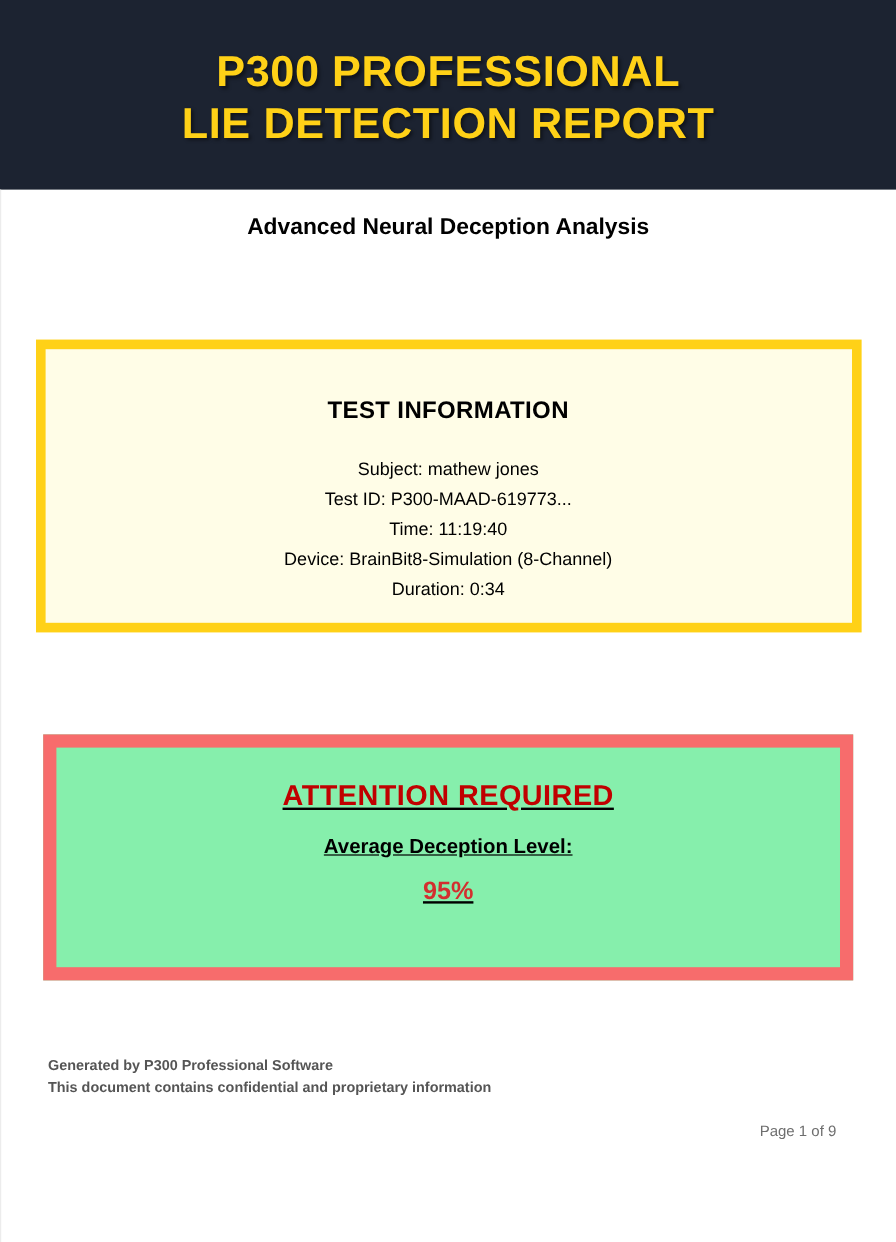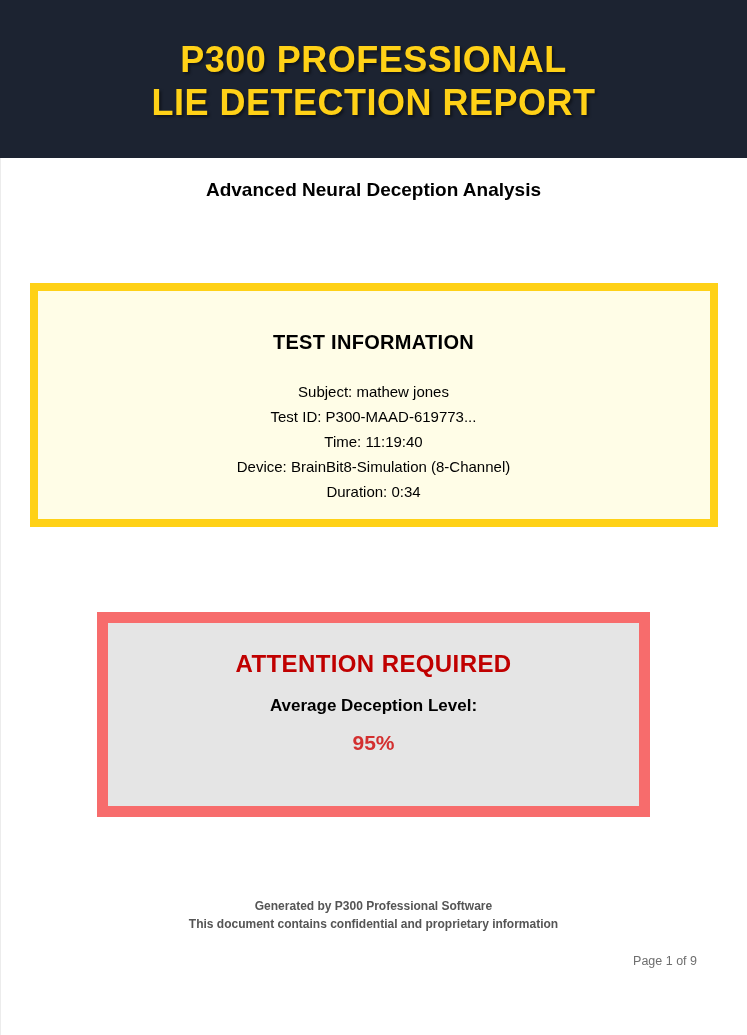--- a/index.html
+++ b/index.html
@@ -72,26 +72,27 @@
   .test-info-lines {
     margin-top: 26px;
   }
   .test-info-line {
     font-size: 15px;
     color: #000000;
     line-height: 25px;
   }
   .alert-card {
     box-sizing: border-box;
-    width: 553px;
+    width: 675px;
     margin: 85px auto 0 auto;
     border: 11px solid #f76c6c;
-    background: #e5e5e5;
+    background: #86efac;
     padding: 26px 20px 50px 20px;
     text-align: center;
+    text-decoration: underline;
   }
   .alert-title {
     font-size: 24px;
     font-weight: bold;
     color: #c00000;
     line-height: 30px;
     letter-spacing: 0.4px;
   }
   .alert-label {
     margin-top: 16px;
@@ -101,22 +102,22 @@
     line-height: 22px;
   }
   .alert-value {
     margin-top: 13px;
     font-size: 21px;
     font-weight: bold;
     color: #d32f2f;
     line-height: 26px;
   }
   .report-footer {
-    margin-top: 81px;
-    text-align: center;
+    margin-top: 63px;
+    padding-left: 40px;
   }
   .footer-line {
     font-size: 12px;
     font-weight: bold;
     color: #555555;
     line-height: 17.5px;
   }
   .page-indicator {
     margin-top: 21px;
     padding-right: 50px;

